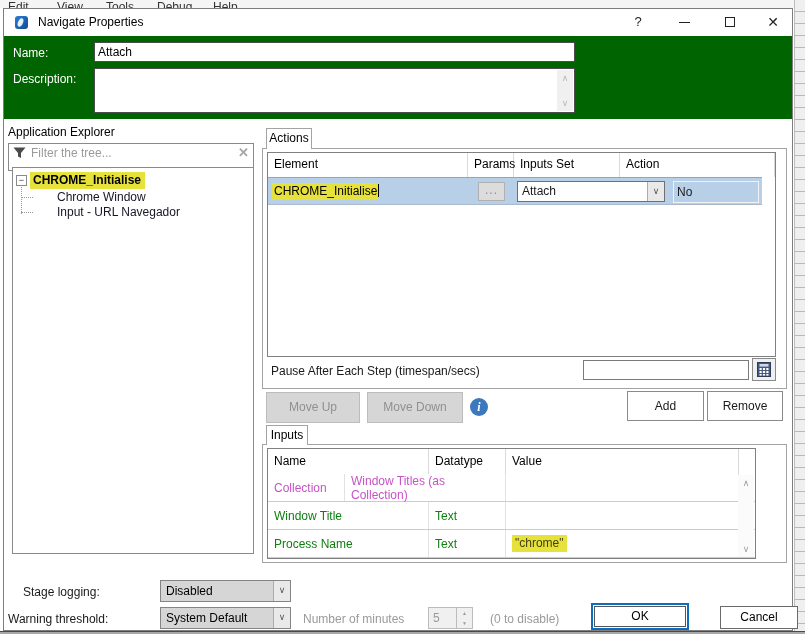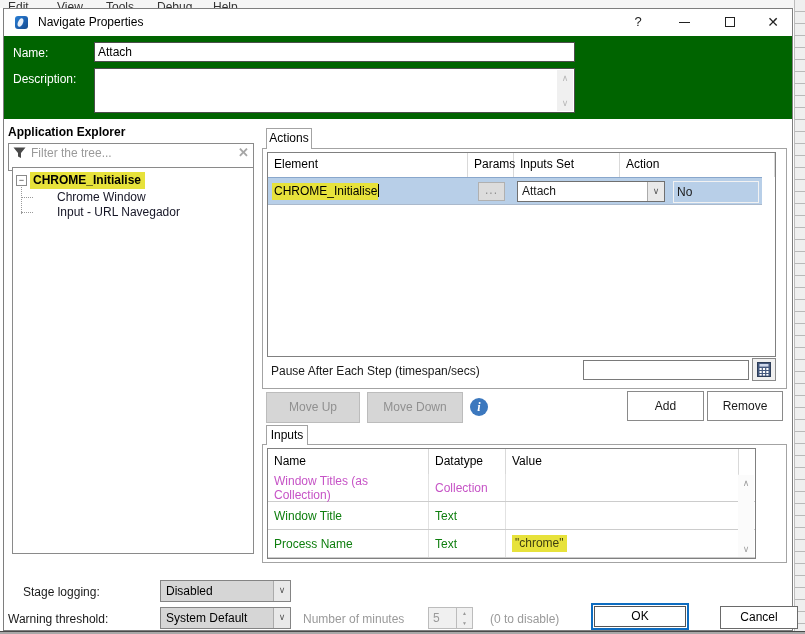--- a/index.html
+++ b/index.html
@@ -44,21 +44,21 @@
     border:1px solid #4d4d4d; background:#fff; font:12px "Liberation Sans",sans-serif; padding:0 3px; color:#000; }
   #desc-box { position:absolute; left:90px; top:32px; width:481px; height:45px;
     border:1px solid #4d4d4d; background:#fff; }
   #desc-text { position:absolute; left:2px; top:2px; right:18px; bottom:2px; overflow:hidden; }
   .vscroll { position:absolute; right:1px; top:1px; bottom:1px; width:16px; background:#f0f0f0; }
   .vscroll .up, .vscroll .dn { position:absolute; left:0; width:100%; text-align:center;
     color:#b8b8b8; font-size:9px; line-height:12px; }
   .vscroll .up { top:2px; } .vscroll .dn { bottom:2px; }
 
   
-  #explorer-title { position:absolute; left:4px; top:116px; font-weight:bold; color:#000; }
+  #explorer-title { position:absolute; left:4px; top:116px; font-weight:normal; color:#000; }
   #filter-box { position:absolute; left:4px; top:134px; width:246px; height:28px;
     border:1px solid #8a8a8a; background:#fff; }
   #filter-funnel { position:absolute; left:4px; top:3px; }
   #filter-placeholder { position:absolute; left:22px; top:2px; color:#9a9a9a; }
   #filter-clear { position:absolute; right:4px; top:1px; color:#a6a6a6; font-weight:bold; font-size:13px; }
   #tree-box { position:absolute; left:8px; top:158px; width:242px; height:387px;
     border:1px solid #8a8a8a; background:#fff; overflow:hidden; }
   #tree-minus { position:absolute; left:3px; top:7px; width:11px; height:11px; border:1px solid #8a8a8a;
     background:#fff; font-size:9px; line-height:9px; text-align:center; color:#333; }
   #tree-root-label { position:absolute; left:17px; top:4px; font-weight:bold; color:#000;
@@ -260,22 +260,22 @@
 
   <div class="tab" id="inputs-tab">Inputs</div>
   <div class="groupbox" id="inputs-group"></div>
   <div id="inputs-table">
     <div id="inputs-header">
       <div class="hc iw-name">Name</div>
       <div class="hc iw-dt">Datatype</div>
       <div class="hc iw-val">Value</div>
     </div>
     <div class="input-row row-magenta">
+      <div class="c iw-dt">Collection</div>
       <div class="c iw-name">Window Titles (as Collection)</div>
-      <div class="c iw-dt">Collection</div>
       <div class="c iw-val"></div>
     </div>
     <div class="input-row row-green">
       <div class="c iw-name">Window Title</div>
       <div class="c iw-dt">Text</div>
       <div class="c iw-val"></div>
     </div>
     <div class="input-row row-green">
       <div class="c iw-name">Process Name</div>
       <div class="c iw-dt">Text</div>

